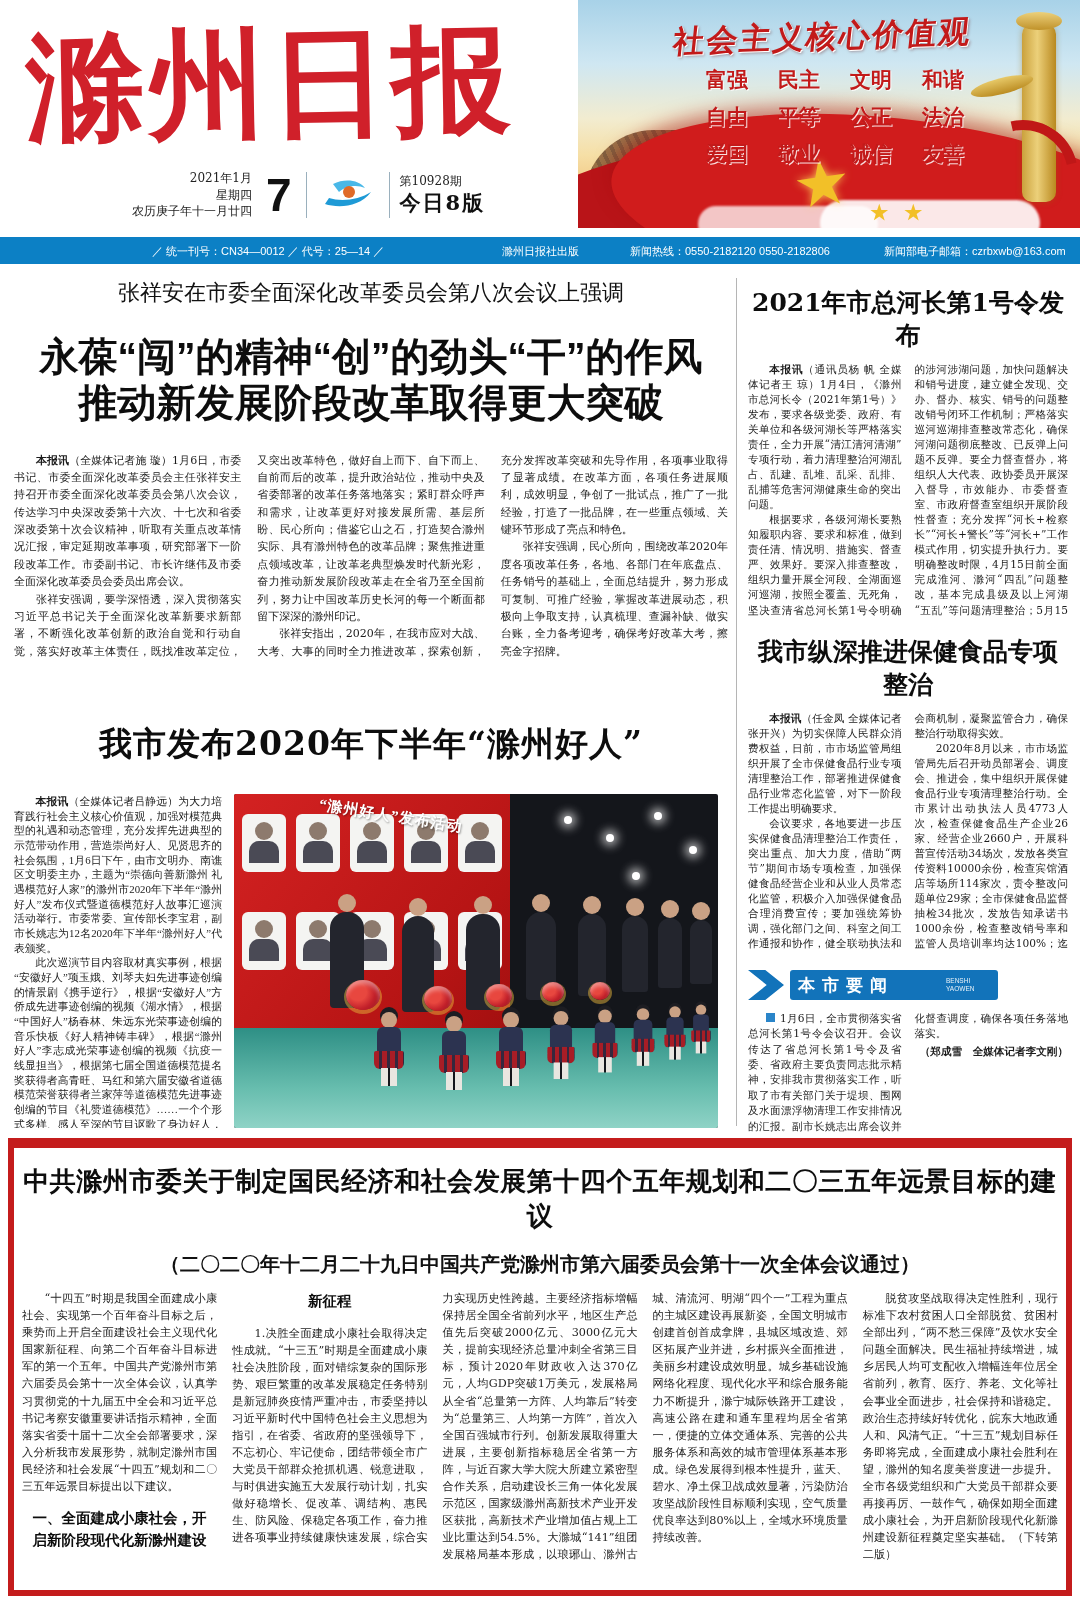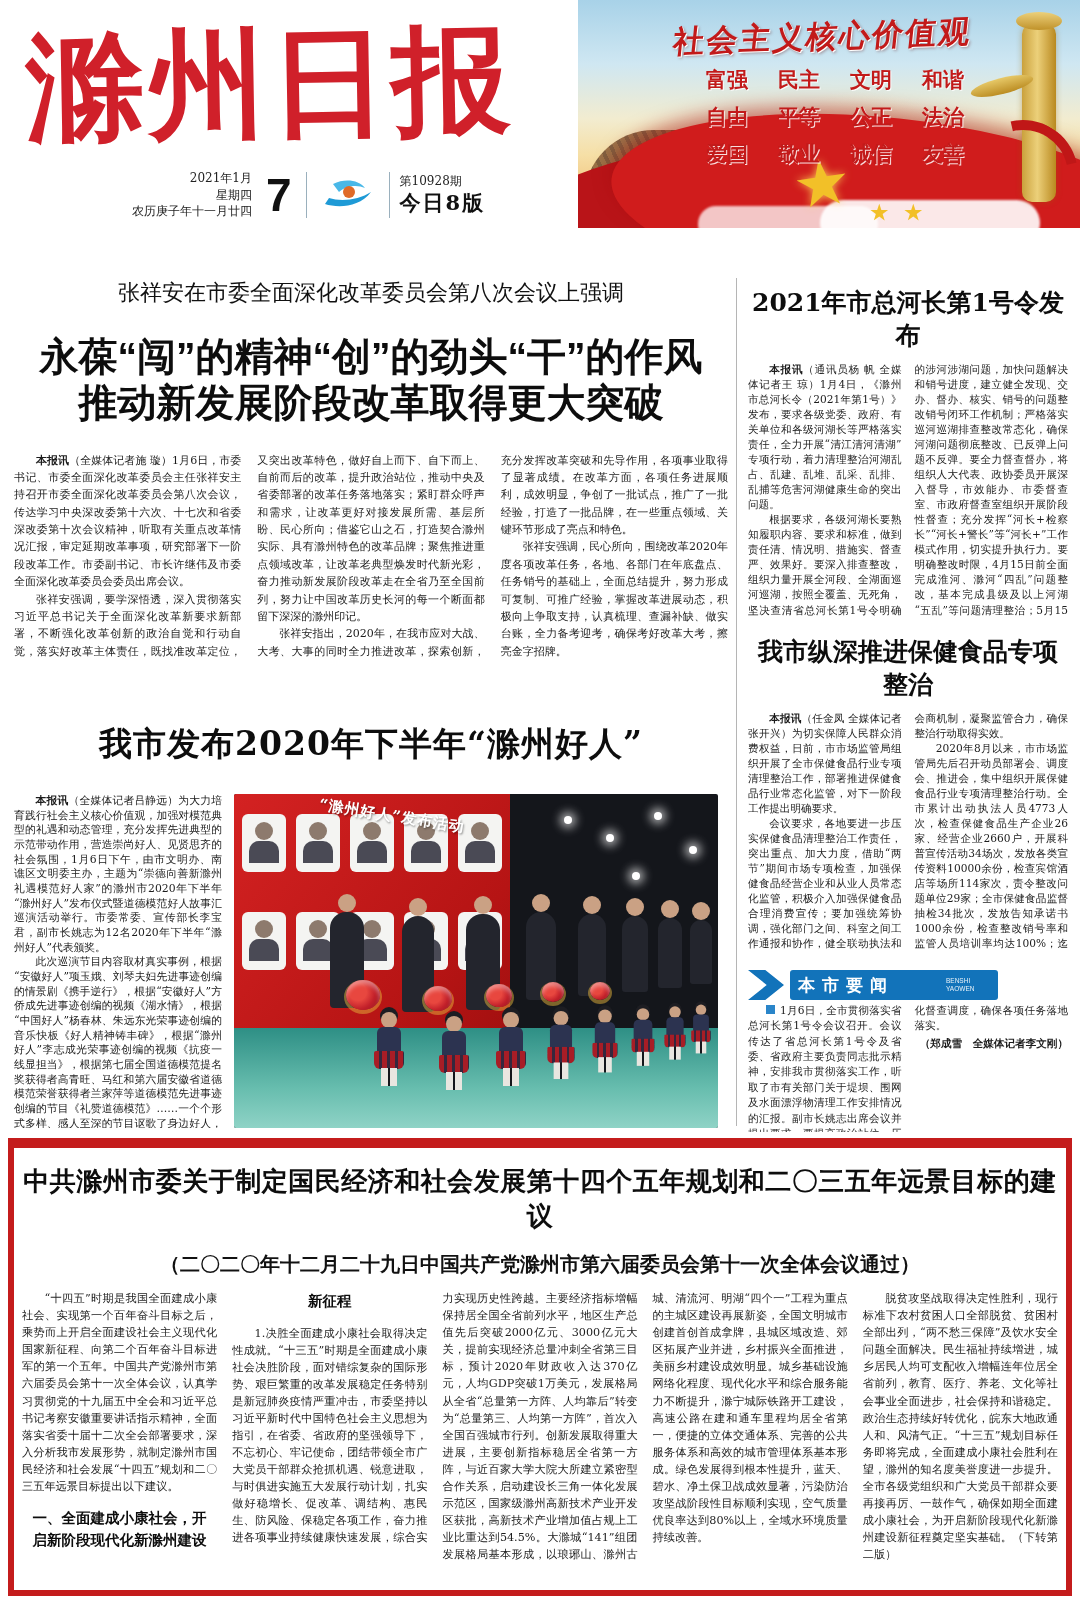--- a/index.html
+++ b/index.html
@@ -65,21 +65,21 @@
   .v-rule{position:absolute;left:736px;top:8px;bottom:6px;width:1px;background:#b5b5b5;}
   .left-region{position:absolute;left:14px;top:0;width:714px;}
   .right-region{position:absolute;left:748px;top:0;width:320px;}
   .kicker{text-align:center;font-size:22px;margin:8px 0 2px;color:#111;font-weight:500;}
   .headline-main{font-family:"Liberation Sans",sans-serif;font-weight:900;color:#0d0d0d;
       text-align:center;font-size:39px;line-height:1.17;letter-spacing:0px;}
   .article-body{margin-top:8px;height:252px;overflow:hidden;column-count:3;column-gap:16px;
       font-size:11px;line-height:1.58;text-align:justify;}
   .article-body p,.side-body p,.haoren-text p,.prop-body p{margin:0;text-indent:2em;}
   .haoren-head{font-weight:900;font-size:33px;text-align:center;margin-top:18px;color:#0d0d0d;letter-spacing:1px;}
-  .haoren-row{display:flex;gap:12px;margin-top:20px;}
+  .haoren-row{display:flex;gap:12px;margin-top:20px;font-family:Liberation Serif, serif;}
   .haoren-text{width:208px;min-width:208px;height:334px;overflow:hidden;font-size:10.8px;line-height:1.36;text-align:justify;}
   
   .photo{position:relative;width:484px;height:334px;background:#14161b;overflow:hidden;border-radius:2px;}
   .ph-screen{position:absolute;left:0;top:0;width:57%;height:80%;
       background:linear-gradient(130deg,#d42222 0%,#b61414 70%,#9e0f0f 100%);}
   .ph-screen-title{position:absolute;left:84px;top:16px;width:190px;color:#fff;font-weight:bold;
       font-size:15px;transform:rotate(9deg);letter-spacing:1px;text-shadow:1px 1px 2px rgba(0,0,0,.4);}
   .ph-cards{position:absolute;left:8px;top:20px;width:260px;display:grid;grid-template-columns:repeat(5,44px);gap:10px;}
   .ph-card{width:44px;height:58px;background:#f4f4f2;border-radius:6px;position:relative;overflow:hidden;}
   .ph-card::before{content:"";position:absolute;left:50%;top:8px;width:18px;height:18px;margin-left:-9px;
@@ -105,21 +105,21 @@
   .ph-kid .legs{position:absolute;top:56px;left:7px;width:16px;height:18px;
       background:linear-gradient(90deg,#e9e6e0 45%,#14161b 0 55%,#e9e6e0 0);}
   .ph-bouquet{position:absolute;width:34px;height:30px;border-radius:50%;
       background:radial-gradient(circle at 35% 40%,#e8473f 0 30%,#c2202a 60%,#8e1420);
       box-shadow:0 2px 0 2px rgba(230,180,60,.5), inset 0 4px 4px rgba(255,255,255,.4);}
   
   .side-head{font-weight:900;font-size:25px;text-align:center;color:#0d0d0d;margin:16px 0 10px;}
   .side-body{column-count:2;column-gap:13px;font-size:10.6px;line-height:1.42;text-align:justify;overflow:hidden;}
   .hezhang-body{height:257px;}
   .baojian-body{height:250px;}
-  .local-banner{margin:16px 0 10px;display:flex;align-items:center;height:16px;width:250px;}
+  .local-banner{margin:16px 0 18px;display:flex;align-items:center;height:16px;width:250px;}
   .chev{width:36px;height:30px;background:#1273ba;margin-right:6px;
       clip-path:polygon(0 0,48% 0,100% 50%,48% 100%,0 100%,52% 50%);}
   .banner-rect{flex:1;height:30px;background:#1273ba;border-radius:3px;display:flex;align-items:center;
       justify-content:space-between;padding:0 8px;color:#fff;}
   .banner-title{font-family:"Liberation Sans",sans-serif;font-size:17px;font-weight:bold;letter-spacing:7px;white-space:nowrap;}
   .banner-en{font-size:6.5px;line-height:1.25;font-family:"Liberation Sans",sans-serif;opacity:.9;width:44px;}
   .briefs{column-count:2;column-gap:13px;font-size:10.6px;line-height:1.45;text-align:justify;height:168px;overflow:hidden;}
   .brief{break-inside:avoid-column;margin-bottom:6px;}
   .brief-text{margin:0;text-indent:0;}
   .bullet-square{display:inline-block;width:9px;height:9px;background:#2a85c9;margin:0 5px 0 18px;}
@@ -188,20 +188,26 @@
           <span class="value-chip">公正</span>
           <span class="value-chip">法治</span>
           <span class="value-chip">爱国</span>
           <span class="value-chip">敬业</span>
           <span class="value-chip">诚信</span>
           <span class="value-chip">友善</span>
         </div>
     </div>
   </header>
 
+  <div class="info-bar">
+    <span class="ib-serial">／ 统一刊号：CN34—0012 ／ 代号：25—14 ／</span>
+    <span class="ib-pub">滁州日报社出版</span>
+    <span class="ib-hotline">新闻热线：0550-2182120 0550-2182806</span>
+    <span class="ib-email">新闻部电子邮箱：czrbxwb@163.com</span>
+  </div>
 
   <div class="main">
     <div class="v-rule"></div>
 
     <section class="left-region">
 
       <article>
         <div class="kicker">张祥安在市委全面深化改革委员会第八次会议上强调</div>
         <h1 class="headline-main">
           <div>永葆“闯”的精神“创”的劲头“干”的作风</div>

